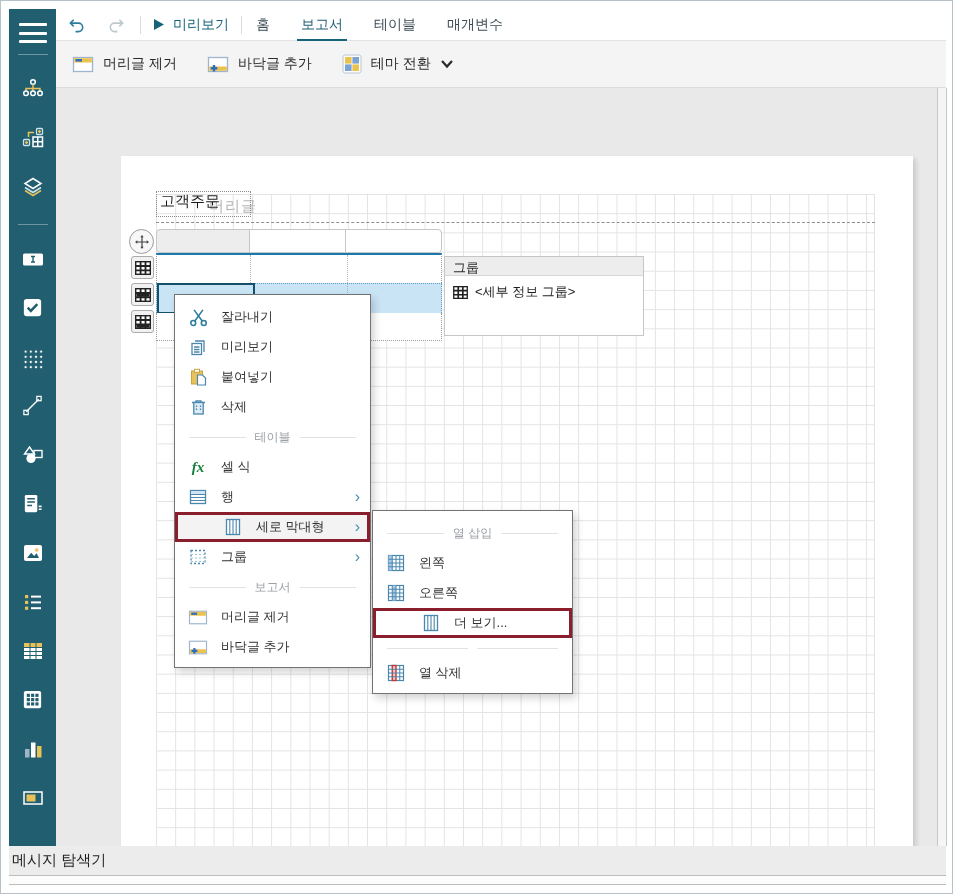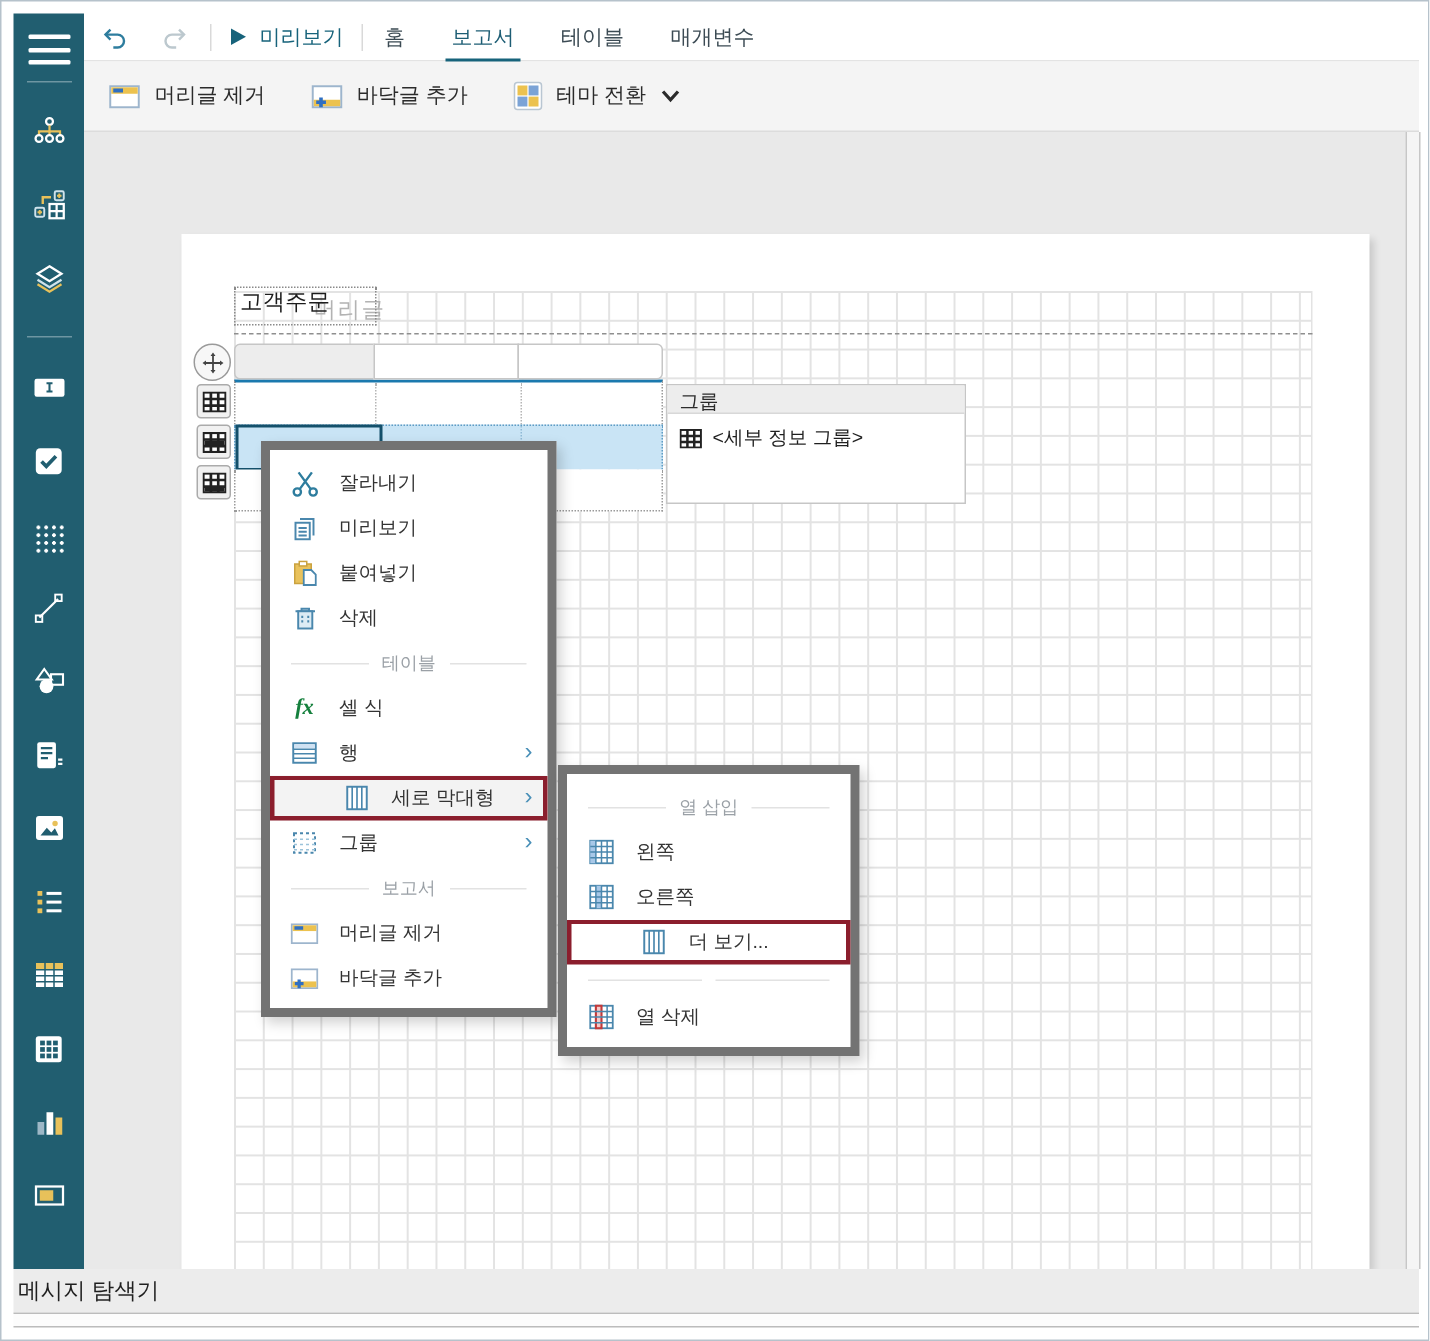--- a/index.html
+++ b/index.html
@@ -52,21 +52,21 @@
   .cdiv{position:absolute;top:0;bottom:0;border-left:1px dotted #b5b5b5;}
   .sel-cell{position:absolute;left:0;top:-1px;width:98px;height:31px;border:2px solid #14506b;}
   
   .move-handle{position:absolute;left:128px;top:228px;width:25px;height:25px;border:1px solid #9a9a9a;border-radius:50%;background:#f7f7f7;display:flex;align-items:center;justify-content:center;z-index:3;}
   .row-handle{position:absolute;left:130px;width:23px;height:23px;border:1px solid #ababab;border-radius:3px;background:#f1f1f1;display:flex;align-items:center;justify-content:center;z-index:3;}
   
   .group-panel{position:absolute;left:443px;top:255px;width:200px;height:80px;background:#fff;border:1px solid #c6c6c6;font-size:13px;z-index:1;}
   .gp-head{height:19px;background:#ededed;border-bottom:1px solid #d8d8d8;padding:2px 0 0 8px;color:#2b2b2b;}
   .gp-item{display:flex;align-items:center;gap:7px;padding:7px 0 0 8px;color:#1f1f1f;}
   
-  .menu{position:absolute;background:#fff;border:6px solid #737373;box-shadow:3px 4px 8px rgba(0,0,0,.18);z-index:20;padding:7px 0 5px;}
+  .menu{position:absolute;background:#fff;border:1px solid #737373;box-shadow:3px 4px 8px rgba(0,0,0,.18);z-index:20;padding:7px 0 5px;}
   .menu-main{left:173px;top:293px;width:197px;}
   .menu-sub{left:371px;top:509px;width:201px;padding-top:7px;}
   .mi{height:30px;display:flex;align-items:center;gap:13px;padding:0 10px 0 13px;font-size:13px;color:#333;cursor:pointer;}
   .mi .ic{width:20px;height:20px;flex:none;display:flex;align-items:center;justify-content:center;}
   .mi .arrow{margin-left:auto;color:#4a90b8;font-size:16px;line-height:1;}
   .mi.hl{box-shadow:inset 0 0 0 3px #8b1e2d;padding-left:48px;}
   .mi.hl-gray{background:#f3f3f3;}
   .mdiv{height:30px;display:flex;align-items:center;gap:9px;padding:0 14px;color:#9aa0a6;font-size:12px;}
   .mdiv::before,.mdiv::after{content:"";flex:1;border-top:1px solid #e2e2e2;}
   .mdiv.plain{height:20px;}

